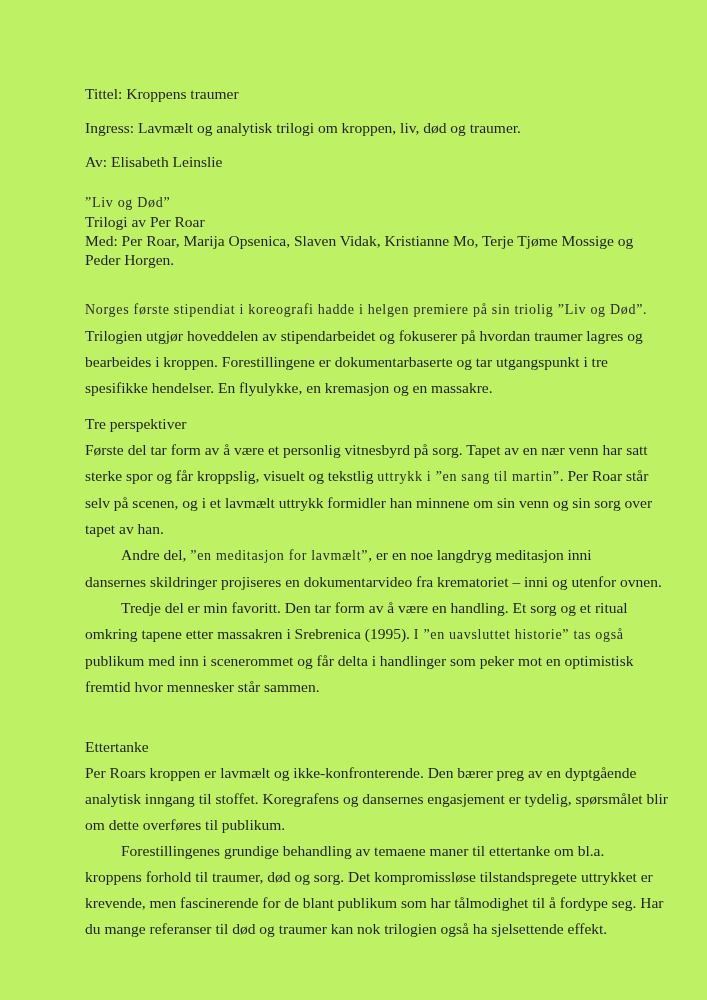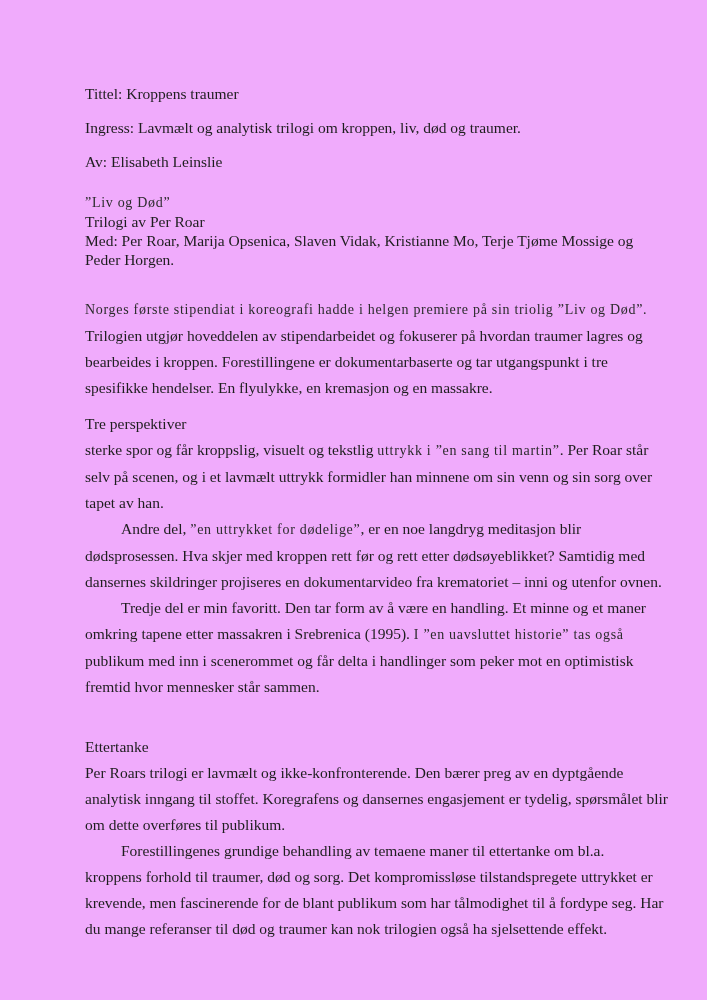--- a/index.html
+++ b/index.html
@@ -1,20 +1,20 @@
 <!DOCTYPE html>
 <html><head>
 <meta charset="utf-8">
 <style>
   html, body { margin: 0; padding: 0; background: #ffffff; }
   .page {
     position: relative;
     width: 707px;
     height: 1000px;
-    background: #f0abfc;
+    background: #bef264;
     box-sizing: border-box;
     padding: 84px 60px 0 85px;
     font-family: "Liberation Serif", serif;
     color: #1e1e1e;
     overflow: hidden;
   }
   .header { line-height: 19px; font-size: 15.5px; }
   .hline { margin: 0; white-space: nowrap; }
   .mb15 { margin-bottom: 15px; }
   .mb10 { margin-bottom: 22px; }
@@ -54,39 +54,39 @@
   <div class="bodytext">
     <div class="para">
         <div class="line"><span class="seg alt">Norges første stipendiat i koreografi hadde i helgen premiere på sin triolig ”Liv og Død”.</span></div>
         <div class="line"><span class="seg main">Trilogien utgjør hoveddelen av stipendarbeidet og fokuserer på hvordan traumer lagres og</span></div>
         <div class="line"><span class="seg main">bearbeides i kroppen. Forestillingene er dokumentarbaserte og tar utgangspunkt i tre</span></div>
         <div class="line"><span class="seg main">spesifikke hendelser. En flyulykke, en kremasjon og en massakre.</span></div>
       </div>
 
     <p class="heading">Tre perspektiver</p>
     <div class="para">
+        <div class="line"><span class="seg main">Første del tar form av å være et personlig vitnesbyrd på sorg. Tapet av en nær venn har satt</span></div>
         <div class="line"><span class="seg main">sterke spor og får kroppslig, visuelt og tekstlig </span><span class="seg alt">uttrykk i ”en sang til martin”</span><span class="seg main">. Per Roar står</span></div>
         <div class="line"><span class="seg main">selv på scenen, og i et lavmælt uttrykk formidler han minnene om sin venn og sin sorg over</span></div>
         <div class="line"><span class="seg main">tapet av han.</span></div>
       </div>
     <div class="para">
-        <div class="line indent"><span class="seg main">Andre del, </span><span class="seg alt">”en uttrykket for dødelige”</span><span class="seg main">, er en noe langdryg meditasjon blir</span></div>
-        <div class="line"><span class="seg main">dødsprosessen. Hva skjer med kroppen rett før og rett etter dødsøyeblikket? Samtidig med</span></div>
+        <div class="line indent"><span class="seg main">Andre del, </span><span class="seg alt">”en meditasjon for lavmælt”</span><span class="seg main">, er en noe langdryg meditasjon inni</span></div>
         <div class="line"><span class="seg main">dansernes skildringer projiseres en dokumentarvideo fra krematoriet – inni og utenfor ovnen.</span></div>
       </div>
     <div class="para">
-        <div class="line indent"><span class="seg main">Tredje del er min favoritt. Den tar form av å være en handling. Et minne og et maner</span></div>
+        <div class="line indent"><span class="seg main">Tredje del er min favoritt. Den tar form av å være en handling. Et sorg og et ritual</span></div>
         <div class="line"><span class="seg main">omkring tapene etter massakren i Srebrenica (1995). </span><span class="seg alt">I ”en uavsluttet historie” tas også</span></div>
         <div class="line"><span class="seg main">publikum med inn i scenerommet og får delta i handlinger som peker mot en optimistisk</span></div>
         <div class="line"><span class="seg main">fremtid hvor mennesker står sammen.</span></div>
       </div>
 
     <p class="heading big-gap">Ettertanke</p>
     <div class="para">
-        <div class="line"><span class="seg main">Per Roars trilogi er lavmælt og ikke-konfronterende. Den bærer preg av en dyptgående</span></div>
+        <div class="line"><span class="seg main">Per Roars kroppen er lavmælt og ikke-konfronterende. Den bærer preg av en dyptgående</span></div>
         <div class="line"><span class="seg main">analytisk inngang til stoffet. Koregrafens og dansernes engasjement er tydelig, spørsmålet blir</span></div>
         <div class="line"><span class="seg main">om dette overføres til publikum.</span></div>
       </div>
     <div class="para">
         <div class="line indent"><span class="seg main">Forestillingenes grundige behandling av temaene maner til ettertanke om bl.a.</span></div>
         <div class="line"><span class="seg main">kroppens forhold til traumer, død og sorg. Det kompromissløse tilstandspregete uttrykket er</span></div>
         <div class="line"><span class="seg main">krevende, men fascinerende for de blant publikum som har tålmodighet til å fordype seg. Har</span></div>
         <div class="line"><span class="seg main">du mange referanser til død og traumer kan nok trilogien også ha sjelsettende effekt.</span></div>
       </div>
   </div>

